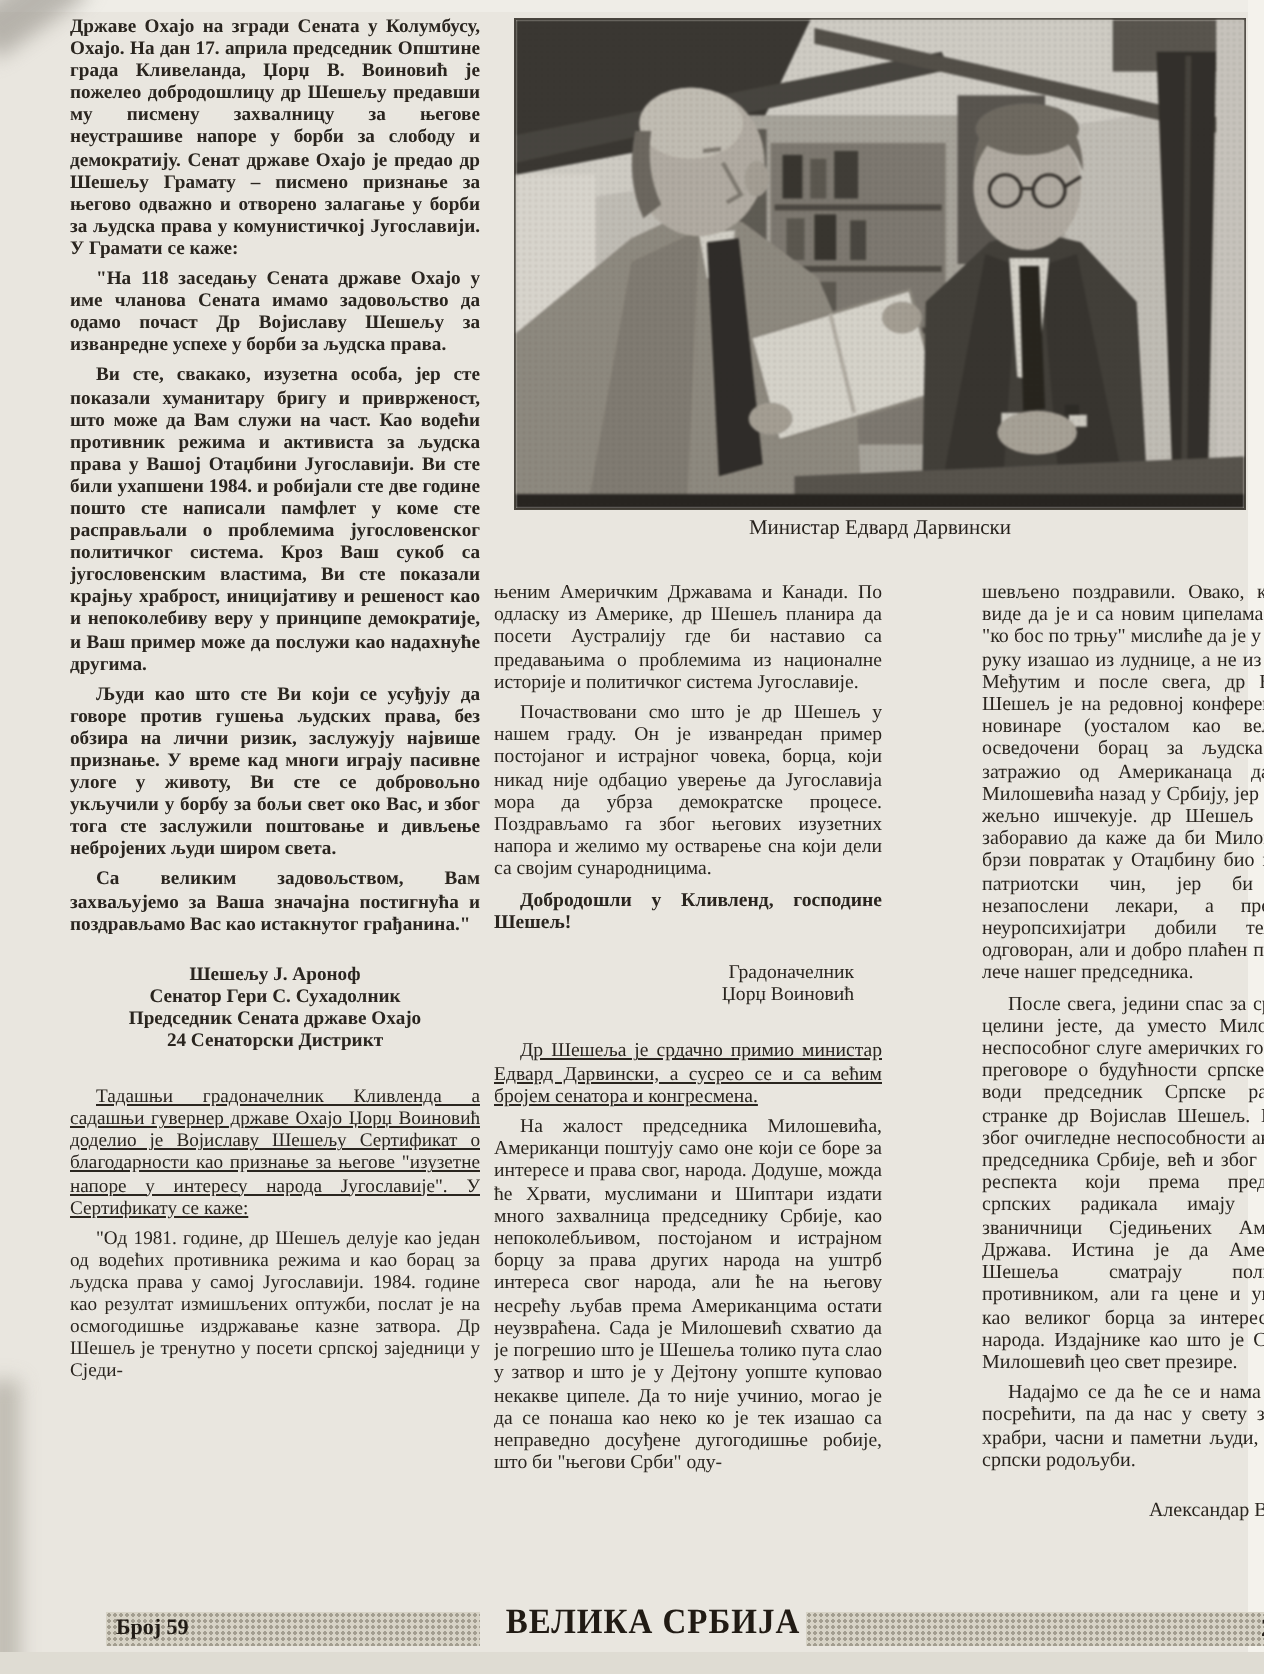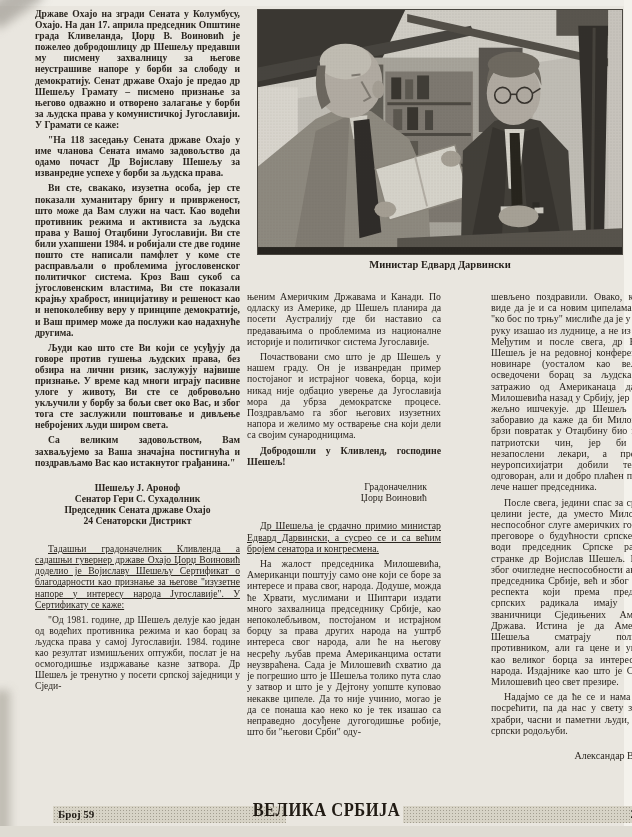--- a/index.html
+++ b/index.html
@@ -16,42 +16,42 @@
     transform:rotate(-35deg);filter:blur(5px);opacity:.55;}
   .smudge-bl{position:absolute;left:-6px;top:690px;width:16px;height:150px;background:#b5b1a7;
     filter:blur(5px);opacity:.8;}
   .smudge-b{position:absolute;left:0;top:826px;width:632px;height:11px;background:#dfdcd3;}
 
   
   .photo{position:absolute;left:257px;top:9px;width:366px;height:246px;
     border:1px solid #4a463f;background:#c3bfb7;box-sizing:border-box;}
   .photo svg{width:100%;height:100%;display:block;filter:blur(.4px) contrast(.96);}
   .caption{position:absolute;left:257px;top:258px;width:366px;text-align:center;
-    font-weight:700;font-size:10.5px;line-height:13px;color:#241f1a;}
+    font-weight:400;font-size:10.5px;line-height:13px;color:#241f1a;}
 
   
   .col{position:absolute;text-align:justify;overflow:hidden;}
   .col-left{left:35px;top:8px;width:205px;height:790px;font-size:9.6px;line-height:11.1px;}
   .col-mid{left:247px;top:291px;width:194px;height:518px;font-size:9.8px;line-height:11.2px;}
   .col-right{left:447px;top:291px;width:177px;height:518px;font-size:10px;line-height:11.2px;margin-left:44px;}
   .col p{margin:0 0 4px 0;text-indent:13px;}
   .col p.first{text-indent:0;}
   .col p.b{font-weight:700;}
   .col p.c{text-align:center;text-indent:0;margin:0;font-weight:700;}
   .col p.r{text-align:right;text-indent:0;margin:0 14px 0 0;font-weight:400;}
   .col p.sp{margin-top:14px;}
   .col p.sp-lg{margin-top:17px;text-decoration:underline;}
   .col p.gap{margin-bottom:12px;}
 
   
   .bar{position:absolute;top:806px;height:17px;
     background-color:#d7d3c6;
     background-image:radial-gradient(#a39e90 0.8px, rgba(0,0,0,0) 0.9px);
     background-size:3px 3px;}
-  .bar-left{left:53px;width:233px;}
+  .bar-left{left:53px;width:169px;padding-left:18px;}
   .bar-right{left:403px;width:249px;}
   .issue{position:absolute;left:5px;top:0;line-height:17px;font-weight:700;font-size:11px;color:#211c16;}
   .pageno{position:absolute;right:9px;top:0;line-height:17px;font-weight:700;font-size:12.5px;color:#211c16;}
   .mag-title{position:absolute;left:250px;top:801px;width:153px;text-align:center;
     font-weight:700;font-size:16.5px;letter-spacing:.5px;color:#211b14;transform:scaleY(1.08);}
 </style>
 </head>
 <body>
 
 <div class="page">

